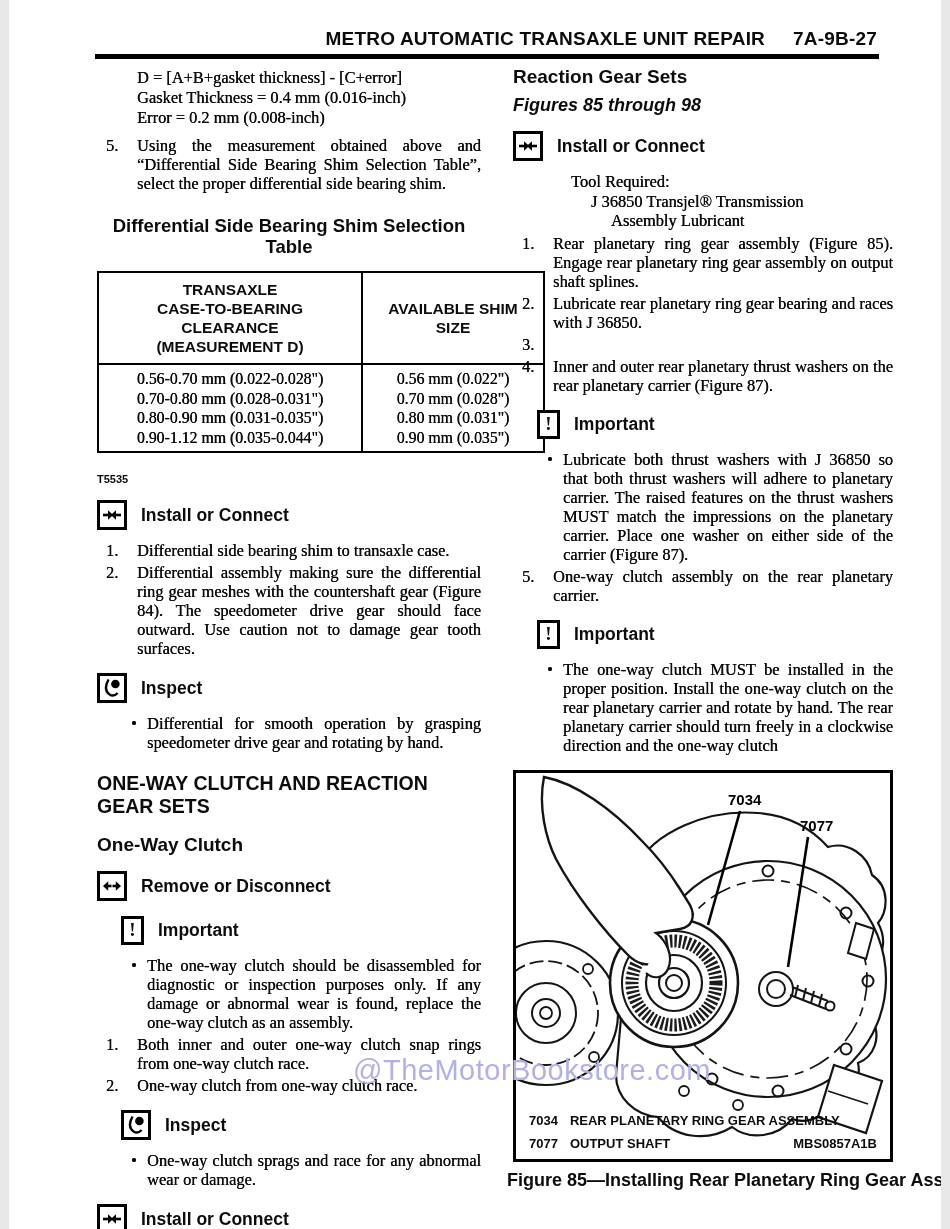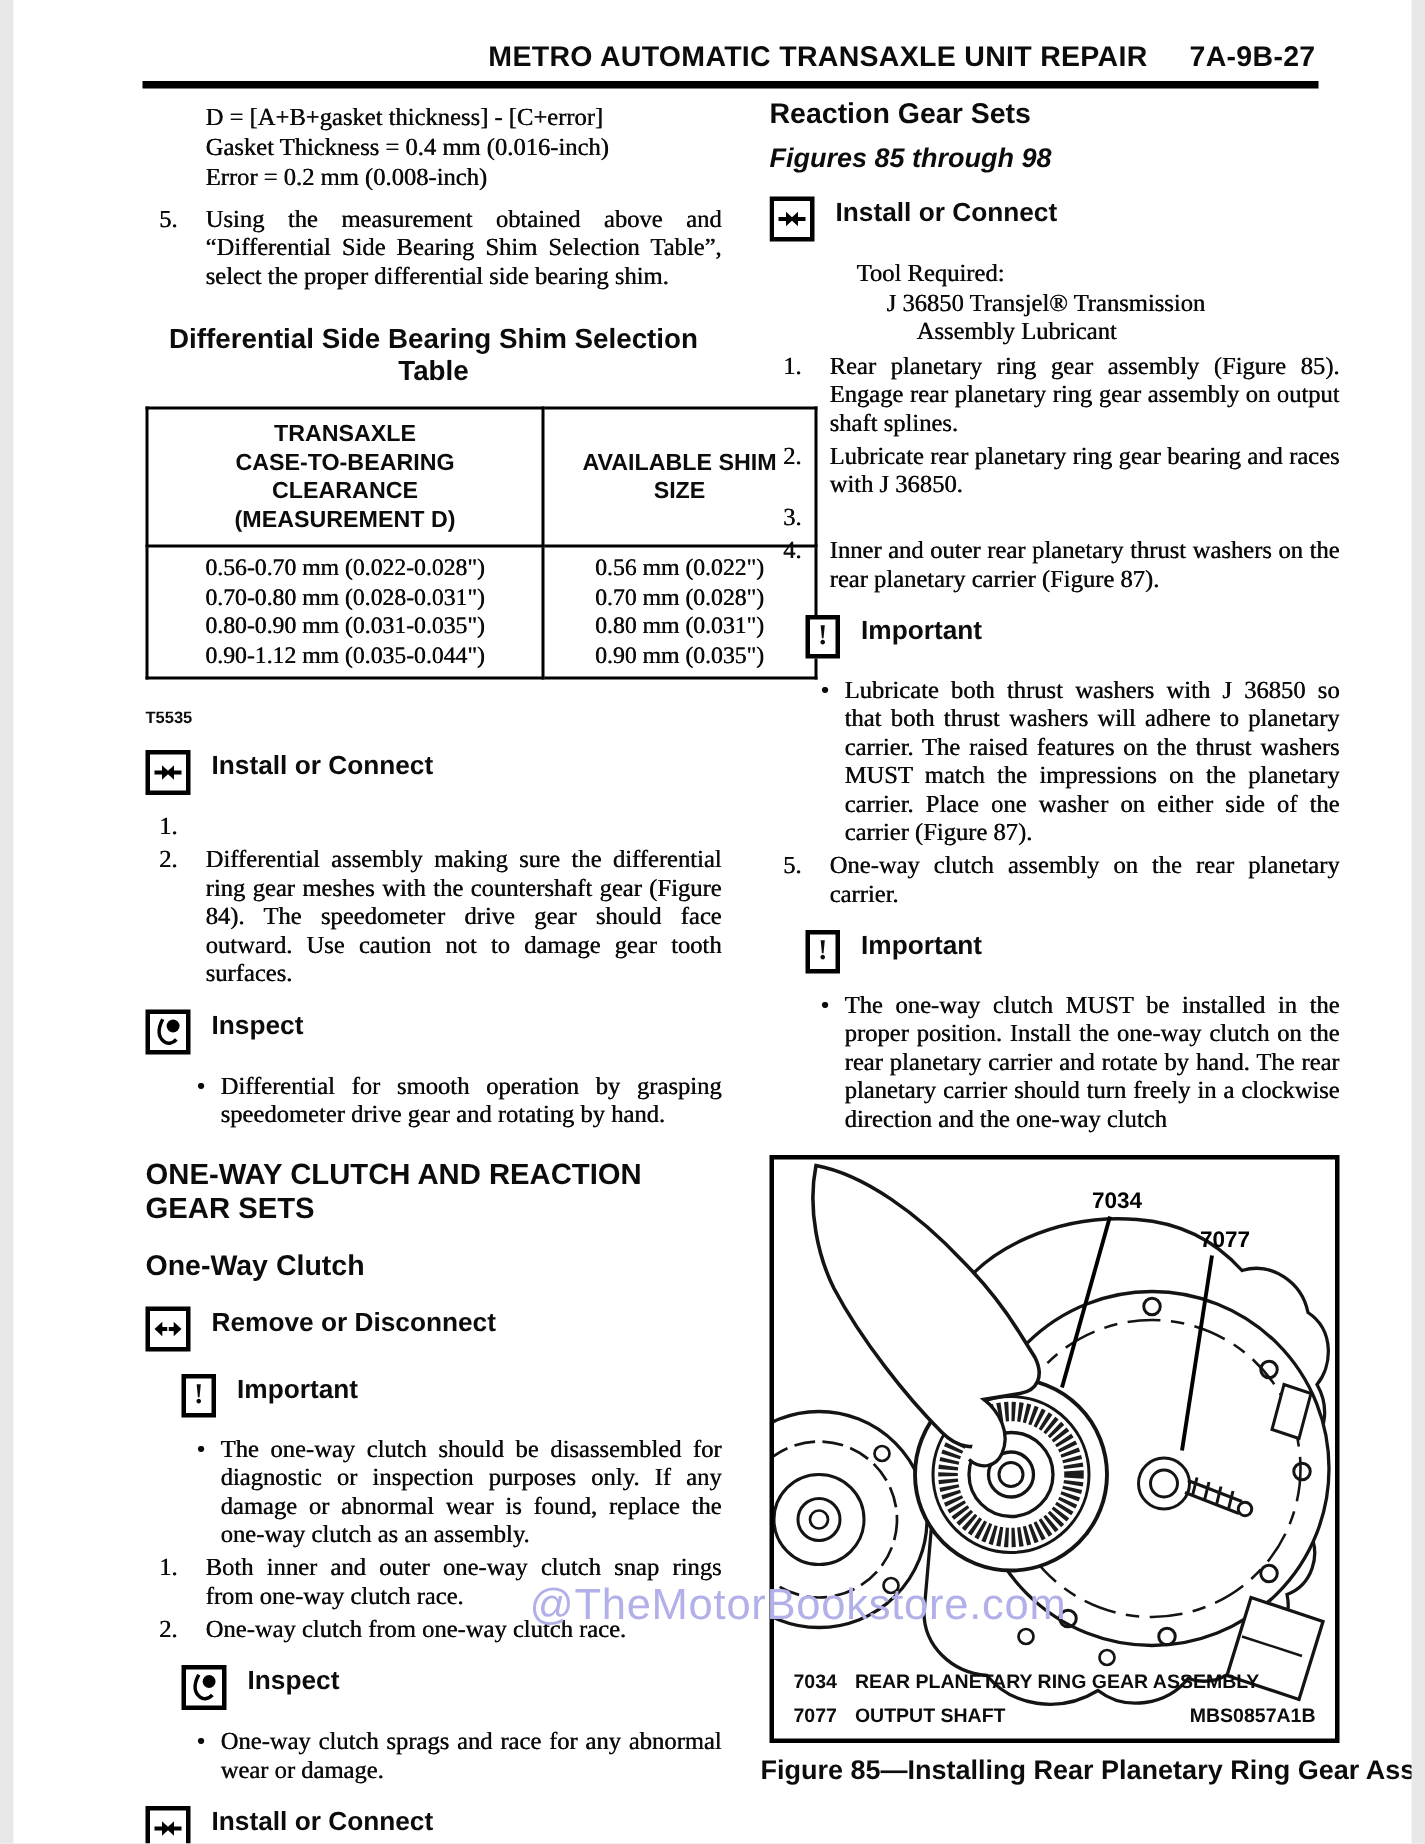--- a/index.html
+++ b/index.html
@@ -18,21 +18,21 @@
   .formula{padding-left:40px;line-height:20px;text-align:left;}
   .li{display:flex;margin-top:3px;}
   .li .n{flex:0 0 40px;box-sizing:border-box;padding-left:9px;}
   .li .t{flex:1;text-align:justify;}
   .li .t .sub{text-align:left;}
   .bul{display:flex;margin:3px 0 3px 34px;}
   .bul .d{flex:0 0 16px;}
   .bul .t{flex:1;text-align:justify;}
 
   
-  .action{display:flex;align-items:flex-start;gap:14px;margin:15px 0 11px 0;font-family:"Liberation Sans",sans-serif;font-weight:bold;font-size:17.5px;}
+  .action{display:flex;align-items:center;gap:14px;margin:15px 0 11px 0;font-family:"Liberation Sans",sans-serif;font-weight:bold;font-size:17.5px;}
   .action.ind{margin-left:24px;}
   .ibox{flex:0 0 auto;width:24px;height:24px;border:3px solid #000;display:flex;align-items:center;justify-content:center;background:#fff;}
   .ibox.imp{width:17px;height:23px;}
   .ibox.imp .ex{font-family:"Liberation Serif",serif;font-weight:bold;font-size:19px;line-height:1;transform:translateY(-1px);}
   .ibox svg{display:block;}
 
   
   .tbl-title{margin:22px 0 14px 0;text-align:center;font-family:"Liberation Sans",sans-serif;font-weight:bold;font-size:18.5px;line-height:21px;}
   .shimtable{width:378px;border-collapse:collapse;table-layout:fixed;}
   .shimtable th,.shimtable td{border:2.5px solid #000;}
@@ -142,20 +142,21 @@
       <span class="ibox">
           <svg width="20" height="20">
             <use href="#icn-install"></use>
           </svg>
         </span>
       <span>Install or Connect</span>
     </div>
 
     <div class="li serif">
       <span class="n">1.</span>
+      <span class="t">Differential side bearing shim to transaxle case.</span>
     </div>
     <div class="li serif">
       <span class="n">2.</span>
       <span class="t">Differential assembly making sure the differential ring gear meshes with the countershaft gear (Figure 84). The speedometer drive gear should face outward. Use caution not to damage gear tooth surfaces.</span>
     </div>
 
     <div class="action">
       <span class="ibox">
           <svg width="20" height="20">
             <use href="#icn-inspect"></use>

